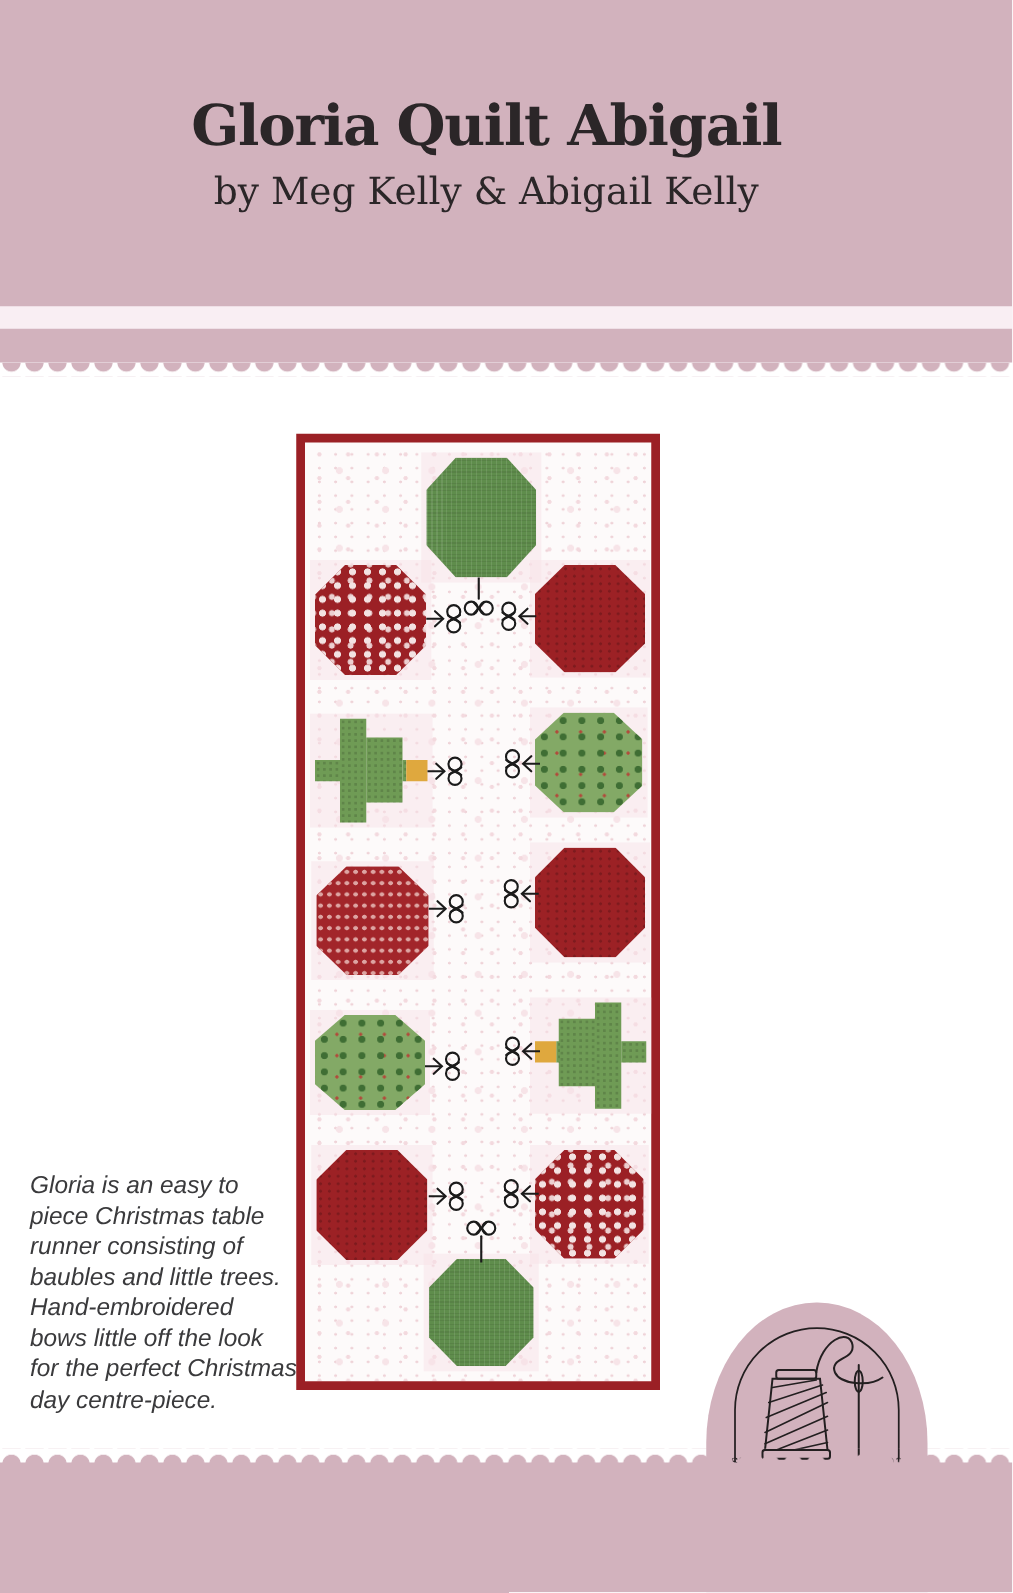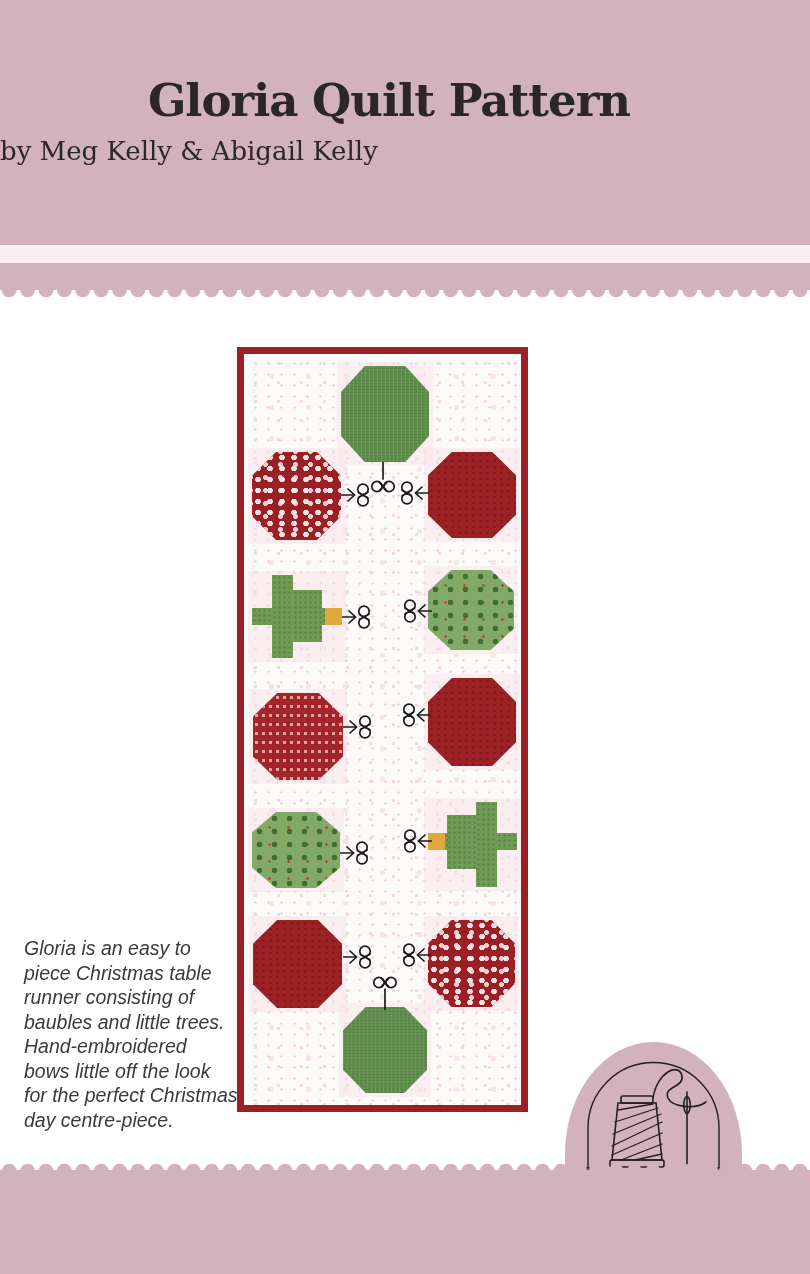--- a/index.html
+++ b/index.html
@@ -7,22 +7,22 @@
           font-family:"Liberation Sans",sans-serif;}
 
   
   .band-top{position:absolute;left:0;top:0;width:810px;height:290px;background:#d2b2bd;}
   .band-stripe{position:absolute;left:0;top:245px;width:810px;height:18px;background:#f9eef3;}
   .scallop-down{position:absolute;left:0;top:290px;width:810px;height:11px;
     background-image:radial-gradient(circle at 50% 0px,#d2b2bd 7px,rgba(210,178,189,0) 7.6px);
     background-size:18.4px 11px;background-repeat:repeat-x;}
   .title{position:absolute;left:0;top:74px;width:778px;text-align:center;
     font-family:"DejaVu Serif",serif;font-weight:bold;font-size:45px;letter-spacing:-1px;color:#2b2628;}
-  .subtitle{position:absolute;left:0;top:136px;width:778px;
-    font-family:"DejaVu Serif",serif;font-size:26px;color:#2b2628;}
+  .subtitle{position:absolute;left:0;top:136px;width:778px;text-align:center;
+    font-family:"DejaVu Serif",serif;font-size:30px;color:#2b2628;}
 
   
   .description{position:absolute;left:24px;top:936px;width:232px;
     font-style:italic;font-size:19.5px;line-height:24.5px;color:#3a3a3c;white-space:pre-line;}
 
   
   .quilt{position:absolute;left:237px;top:347px;width:291px;height:765px;box-sizing:border-box;
     border:7px solid #9b2025;background-color:#fdfafa;
     background-image:
       radial-gradient(circle,#f3d9de 1.5px,rgba(255,255,255,0) 1.9px),
@@ -70,21 +70,21 @@
 </style>
 </head>
 <body>
 
 <div id="canvas">
 
   <div class="band-top"></div>
   <div class="band-stripe"></div>
   <div class="scallop-down"></div>
 
-  <h1 class="title" style="margin:0;">Gloria Quilt Pattern</h1>
+  <h1 class="title" style="margin:0;">Gloria Quilt Abigail</h1>
   <div class="subtitle">by Meg Kelly &amp; Abigail Kelly</div>
 
   <div class="quilt" id="quilt-panel">
       <div class="blk tint" style="left: 93px; top: 8px; width: 96px; height: 104px;"></div>
       <div class="blk octagon p-green-solid" style="left: 97px; top: 12px; width: 88px; height: 96px;"></div>
       <div class="blk tint" style="left: 4px; top: 94px; width: 97px; height: 96px;"></div>
       <div class="blk octagon p-red-berry" style="left: 8px; top: 98px; width: 89px; height: 88px;"></div>
       <div class="blk tint" style="left: 180px; top: 94px; width: 96px; height: 94px;"></div>
       <div class="blk octagon p-red-solid" style="left: 184px; top: 98px; width: 88px; height: 86px;"></div>
       <div class="blk tint" style="left: 4px; top: 217px; width: 98px; height: 91px;"></div>

